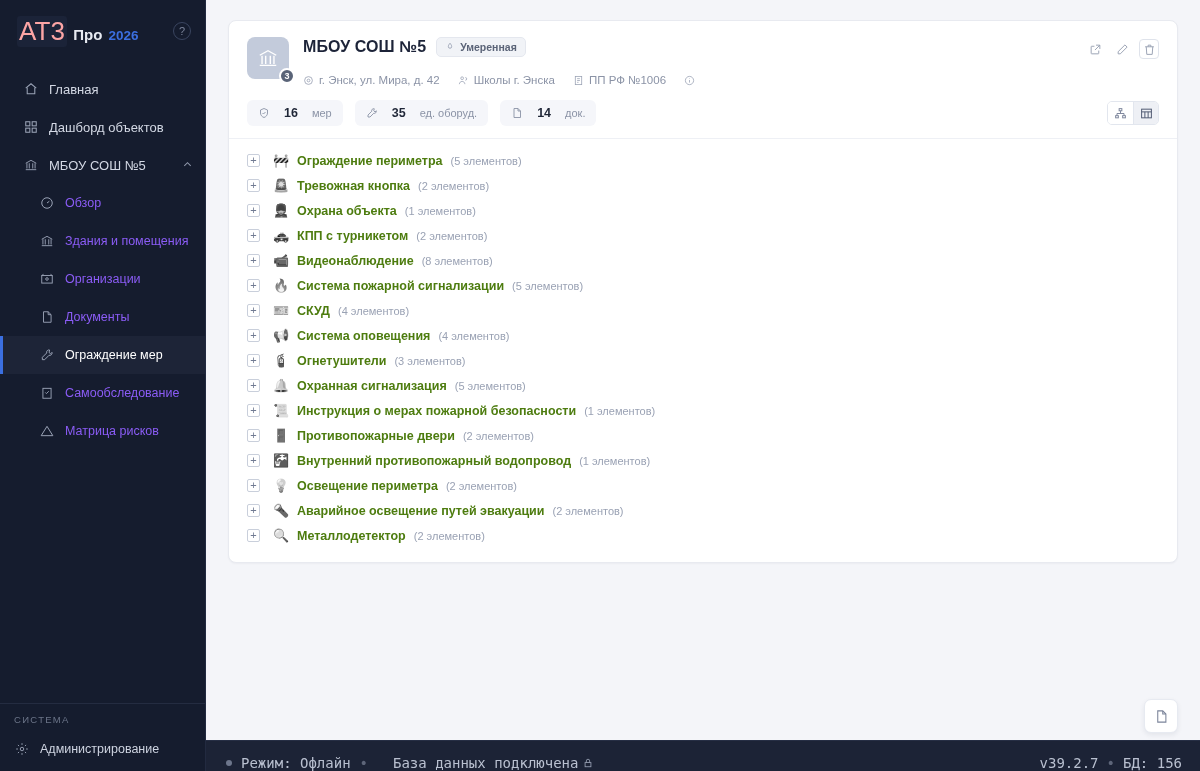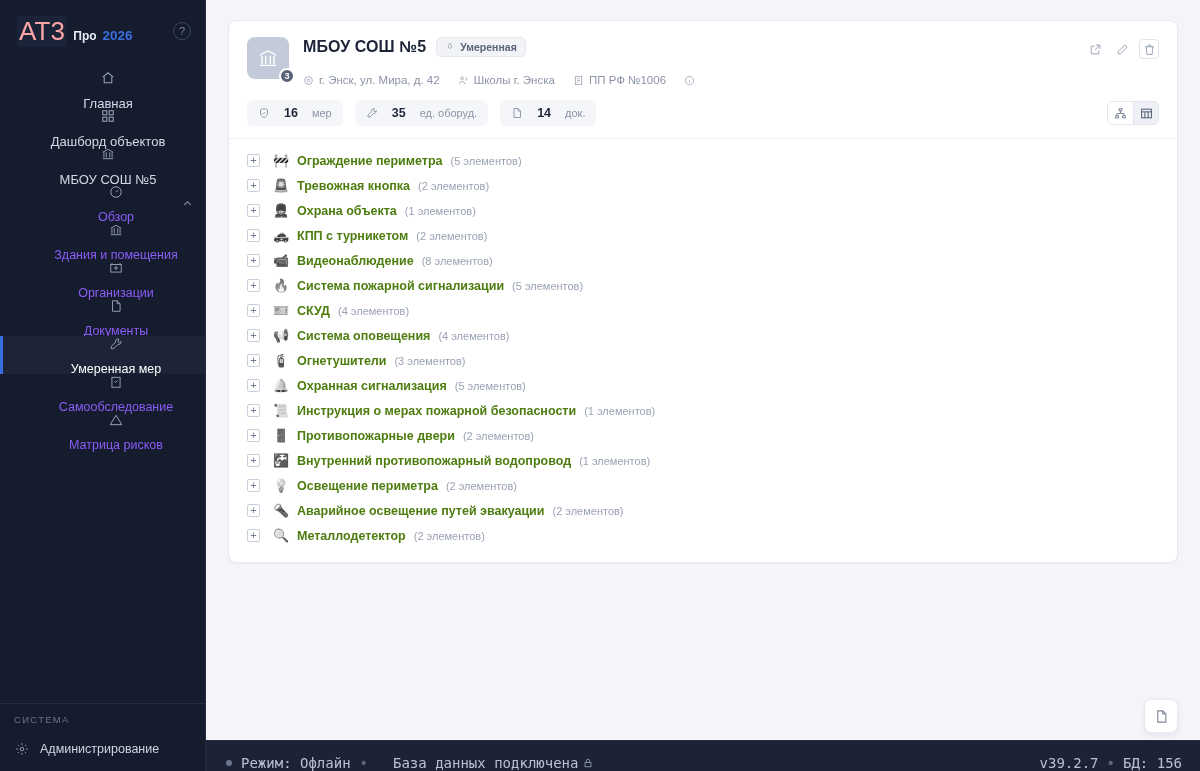--- a/index.html
+++ b/index.html
@@ -27,37 +27,36 @@
   }
   .brand {
     display: flex; align-items: baseline; gap: 6px;
     flex: 1 1 auto;
   }
   .brand-atz {
     font-size: 26px; font-weight: 400; color: #fca5a5;
     letter-spacing: .2px;
     background: #1b2338; padding: 0 2px; border-radius: 3px;
   }
-  .brand-pro { font-size: 12px; font-weight: 700; color: #e7eaf2; }
+  .brand-pro { font-size: 15px; font-weight: 700; color: #e7eaf2; }
   .brand-year { font-size: 13.5px; font-weight: 700; color: #3b6fe0; }
   .help-btn {
     width: 18px; height: 18px; border-radius: 50%;
     border: 1px solid #3a4560;
     color: #7a8399; font-size: 11px; line-height: 16px; text-align: center;
     cursor: pointer; flex: 0 0 18px;
   }
 
   .nav { padding-top: 8px; flex: 1 1 auto; }
   .nav-item {
     display: flex; align-items: center; gap: 11px;
     height: 38px; padding-left: 20px; padding-right: 12px;
     color: #d3d8e4; font-size: 13px;
     cursor: pointer; position: relative;
     border-left: 3px solid transparent;
-    flex-direction: column;
   }
   .nav-item .ni-ico {
     width: 15px; height: 15px; flex: 0 0 15px;
     display: flex; align-items: center; justify-content: center;
     color: #9aa3b6;
   }
   .nav-item .ni-ico svg { width: 14px; height: 14px; display:block; }
   .nav-item.sub { padding-left: 36px; }
   .nav-item.sub .ni-label { font-size: 12.5px; color: #8b5cf6; }
   .nav-item.active {
@@ -314,21 +313,21 @@
         </span>
         <span class="ni-label">Документы</span>
       </div>
 
       <div class="nav-item sub active">
         <span class="ni-ico">
           <svg viewBox="0 0 24 24" fill="none" stroke="currentColor" stroke-width="1.7">
               <path d="M16.5 3.5a4 4 0 0 0-5 5L4 16v4h4l7.5-7.5a4 4 0 0 0 5-5l-2.5 2.5-2.5-2.5z"></path>
             </svg>
         </span>
-        <span class="ni-label">Умеренная мер</span>
+        <span class="ni-label">Ограждение мер</span>
       </div>
 
       <div class="nav-item sub">
         <span class="ni-ico">
           <svg viewBox="0 0 24 24" fill="none" stroke="currentColor" stroke-width="1.6">
               <rect x="5" y="4" width="14" height="17"></rect>
               <path d="M9 11l2 2 4-4"></path>
             </svg>
         </span>
         <span class="ni-label">Самообследование</span>

